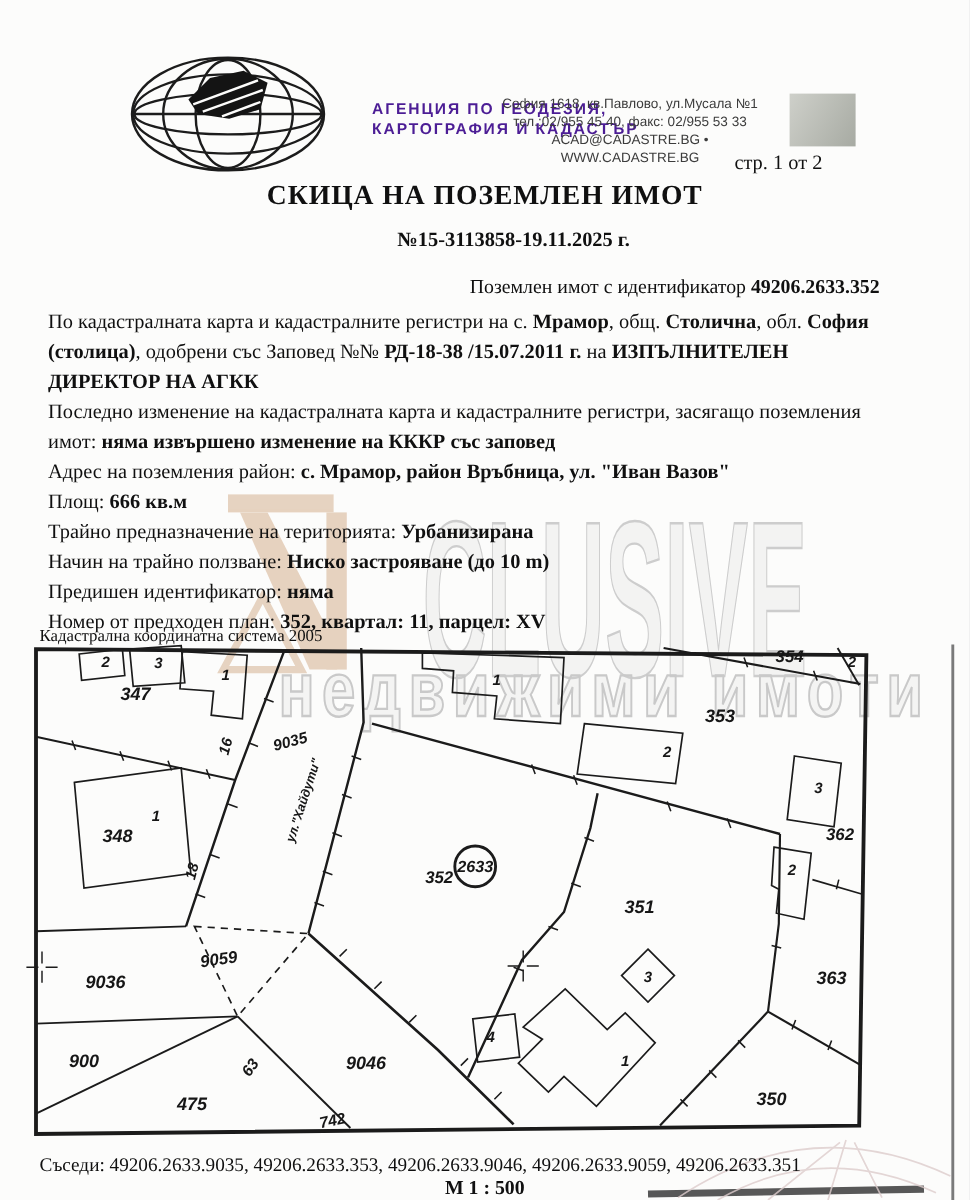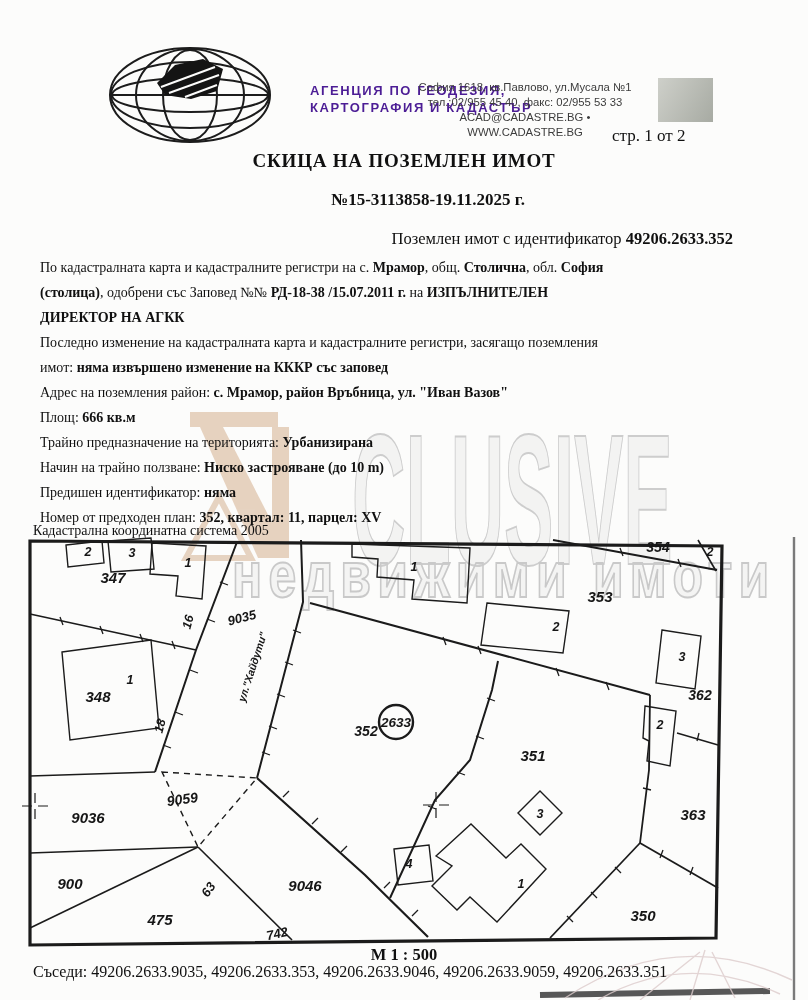--- a/index.html
+++ b/index.html
@@ -11,27 +11,27 @@
   .map-svg{z-index:2;}
   .txt{z-index:3;}
   
   .agency{font-family:"Liberation Sans",sans-serif;font-weight:700;font-size:13px;
           letter-spacing:1.6px;line-height:17px;color:#4c1d95;}
   .contact{font-family:"Liberation Sans",sans-serif;font-size:11.3px;line-height:15px;
            color:#3c3c3c;text-align:center;width:240px;}
   .pagenum{font-size:17px;}
   .stampbox{width:55px;height:44px;background:linear-gradient(120deg,#c6c8c1,#989c93);opacity:.85;}
   
-  .title{font-size:19px;font-weight:700;letter-spacing:.8px;width:808px;text-align:center;}
+  .title{font-size:23px;font-weight:700;letter-spacing:.8px;width:808px;text-align:center;}
   .docnum{font-size:17px;font-weight:700;width:808px;text-align:center;margin-left:24px;}
   .ident{font-size:16.5px;width:733px;text-align:right;}
-  .details{left:40px;top:255px;width:745px;font-size:14px;line-height:25px;}
+  .details{left:40px;top:255px;width:745px;font-size:17px;line-height:25px;}
   .dline b{font-weight:700;}
   .coordsys{font-size:14px;font-weight:400;}
-  .scale{font-size:16.5px;font-weight:700;width:808px;text-align:center;}
+  .scale{font-size:16.5px;font-weight:700;width:808px;text-align:center;margin-top:35px;}
   .neighbors{font-size:16px;font-weight:400;left:33px;top:963px;width:760px;}
   
   .wm-clusive{left:352px;top:408px;font-family:"Liberation Sans",sans-serif;font-weight:700;
      font-size:185px;line-height:185px;color:rgba(205,205,205,.18);
      -webkit-text-stroke:2px #cdcdcd;transform:scaleX(.4);transform-origin:left top;white-space:nowrap;}
   .wm-sub{left:232px;top:540px;font-family:"Liberation Sans",sans-serif;font-weight:700;
      font-size:64px;line-height:70px;color:rgba(200,200,200,.15);
      -webkit-text-stroke:2px #c9c9c9;letter-spacing:8px;transform:scaleX(.78);
      transform-origin:left top;white-space:nowrap;}
   

